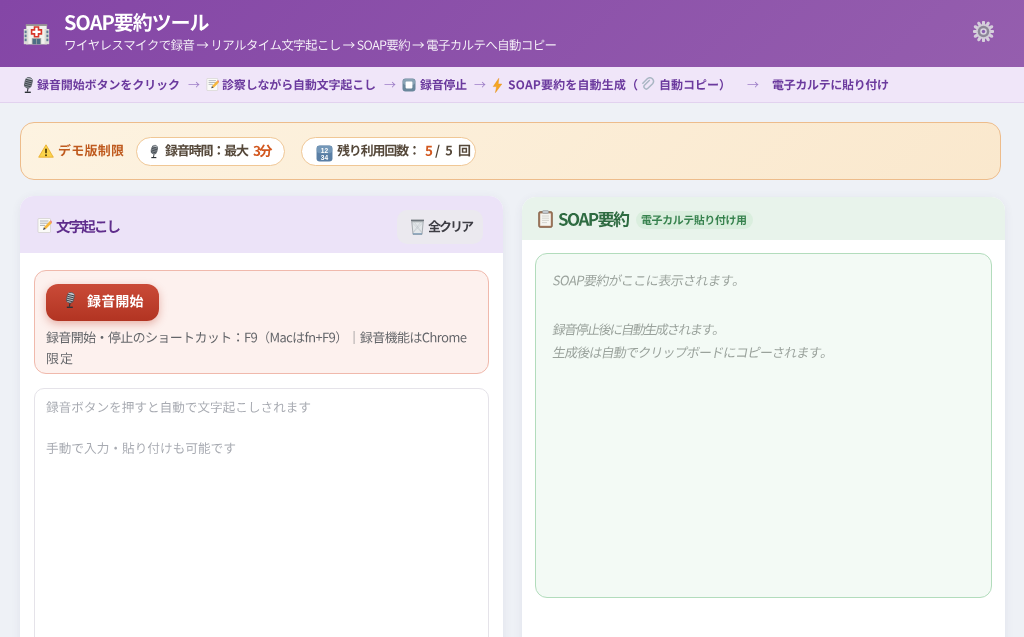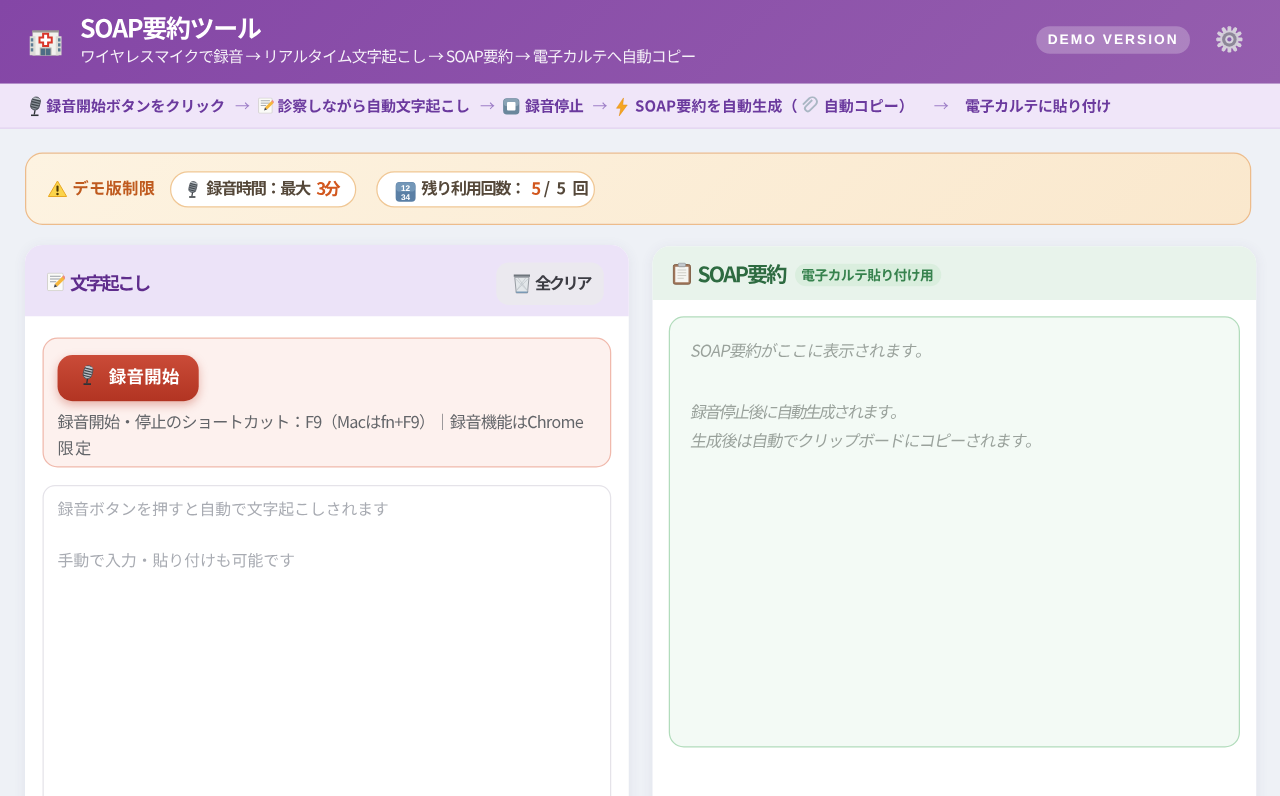--- a/index.html
+++ b/index.html
@@ -29,21 +29,20 @@
 <rect x="8.8" y="20" width="9.4" height="6.2" fill="#b0b0aa"></rect>
 <rect x="9.6" y="20.9" width="3.6" height="5.3" fill="#4d6d85"></rect>
 <rect x="13.8" y="20.9" width="3.6" height="5.3" fill="#4d6d85"></rect>
     </svg>
 <svg style="position:absolute;left:63.5px;top:8.1px;overflow:visible" width="150" height="29" viewBox="0 -22.00 150 29">
       <path d="M6.2 0.3C9.7 0.3 11.7 -1.8 11.7 -4.2C11.7 -6.3 10.5 -7.5 8.7 -8.2L6.8 -9C5.5 -9.5 4.5 -9.9 4.5 -11C4.5 -12 5.3 -12.5 6.6 -12.5C7.8 -12.5 8.8 -12.1 9.7 -11.3L11.2 -13.2C10 -14.4 8.3 -15.1 6.6 -15.1C3.6 -15.1 1.4 -13.2 1.4 -10.8C1.4 -8.6 3 -7.4 4.5 -6.8L6.4 -6C7.7 -5.4 8.7 -5.1 8.7 -4C8.7 -2.9 7.8 -2.3 6.3 -2.3C5 -2.3 3.6 -2.9 2.5 -3.9L0.8 -1.9C2.3 -0.5 4.3 0.3 6.2 0.3Z M19.1 0.3C23 0.3 25.7 -2.7 25.7 -7.5C25.7 -12.3 23 -15.1 19.1 -15.1C15.2 -15.1 12.5 -12.3 12.5 -7.5C12.5 -2.7 15.2 0.3 19.1 0.3ZM19.1 -2.3C16.9 -2.3 15.5 -4.3 15.5 -7.5C15.5 -10.6 16.9 -12.5 19.1 -12.5C21.3 -12.5 22.7 -10.6 22.7 -7.5C22.7 -4.3 21.3 -2.3 19.1 -2.3Z M25.7 0H28.7L29.7 -3.8H34.5L35.5 0H38.6L33.9 -14.8H30.4ZM30.3 -6.1 30.8 -7.7C31.2 -9.3 31.6 -10.9 32 -12.6H32.1C32.6 -11 33 -9.3 33.4 -7.7L33.9 -6.1Z M39.3 0H42.3V-5.3H44.3C47.4 -5.3 50 -6.8 50 -10.2C50 -13.7 47.5 -14.8 44.2 -14.8H39.3ZM42.3 -7.6V-12.5H44C46 -12.5 47.1 -11.9 47.1 -10.2C47.1 -8.5 46.1 -7.6 44.1 -7.6Z M51.9 -13.1V-7.4H56.9L56 -6.1H50.6V-4.2H54.8C54.2 -3.4 53.6 -2.6 53.1 -1.9L55.4 -1.2L55.6 -1.5L57.6 -1.1C55.8 -0.6 53.6 -0.3 51 -0.2C51.3 0.3 51.7 1.1 51.9 1.8C55.8 1.5 58.7 1 61 -0.1C63.3 0.6 65.3 1.3 66.8 1.9L68.3 -0.1C66.9 -0.6 65.2 -1.1 63.2 -1.7C64 -2.4 64.6 -3.2 65.1 -4.2H69V-6.1H58.8L59.6 -7.4H67.8V-13.1H63V-14.2H68.5V-16.3H51V-14.2H56.2V-13.1ZM57.5 -4.2H62.4C61.9 -3.5 61.3 -2.9 60.6 -2.4C59.4 -2.7 58.1 -3 56.8 -3.2ZM58.5 -14.2H60.8V-13.1H58.5ZM54.1 -11.2H56.2V-9.3H54.1ZM58.5 -11.2H60.8V-9.3H58.5ZM63 -11.2H65.4V-9.3H63Z M78.6 -7.9C79.6 -6.5 80.6 -4.6 81 -3.3L83.1 -4.4C82.7 -5.7 81.5 -7.5 80.5 -8.9ZM74.6 -4.8C75 -3.6 75.6 -1.9 75.8 -0.9L77.6 -1.6C77.4 -2.6 76.9 -4.1 76.3 -5.4ZM70.1 -5.2C69.9 -3.5 69.6 -1.7 69 -0.6C69.5 -0.4 70.4 0 70.8 0.3C71.4 -1 71.9 -3 72.1 -4.9ZM69.2 -8.2 69.4 -6.1 72.4 -6.3V1.8H74.5V-6.4L75.7 -6.5C75.8 -6.1 75.9 -5.8 75.9 -5.5L77.8 -6.3C77.5 -7.3 76.9 -8.8 76.2 -10C76.8 -9.7 77.7 -9.1 78.1 -8.7C78.7 -9.4 79.3 -10.3 79.8 -11.3H85.3C85.1 -4.5 84.8 -1.5 84.2 -0.9C84 -0.6 83.8 -0.6 83.3 -0.6C82.8 -0.6 81.7 -0.6 80.4 -0.7C80.8 0 81.2 1.1 81.2 1.7C82.4 1.8 83.6 1.8 84.3 1.7C85.2 1.6 85.7 1.3 86.3 0.6C87.1 -0.5 87.4 -3.7 87.7 -12.5C87.7 -12.8 87.7 -13.6 87.7 -13.6H80.9C81.2 -14.5 81.6 -15.5 81.8 -16.5L79.4 -17C78.7 -14.4 77.5 -11.9 76 -10.3L75.9 -10.5L74.2 -9.8C74.5 -9.4 74.7 -8.9 74.9 -8.4L72.9 -8.3C74.2 -10 75.6 -12 76.7 -13.8L74.7 -14.6C74.2 -13.6 73.6 -12.4 72.8 -11.3C72.7 -11.6 72.4 -11.9 72.2 -12.2C72.9 -13.3 73.7 -14.8 74.4 -16.2L72.3 -17C72 -15.9 71.4 -14.6 70.8 -13.5L70.4 -13.9L69.2 -12.2C70.1 -11.4 71.1 -10.4 71.6 -9.5L70.7 -8.2Z M97.1 -15.6 94.6 -14.8C95.2 -13.5 96.3 -10.6 96.7 -9.3L99.2 -10.2C98.8 -11.5 97.6 -14.6 97.1 -15.6ZM106.2 -14 103.2 -14.8C102.9 -11.8 101.7 -8.3 100.2 -6.4C98.1 -3.9 95 -2.1 92.3 -1.3L94.5 1C97.4 -0.1 100.3 -2.1 102.4 -4.9C104 -7.1 105.2 -10.3 105.7 -12.4C105.8 -12.9 106 -13.5 106.2 -14ZM91.5 -14.3 89 -13.5C89.6 -12.4 90.9 -9.1 91.3 -7.8L93.9 -8.7C93.4 -10.1 92.1 -13.1 91.5 -14.3Z M108.4 -9.3V-6.1C109.1 -6.2 110.5 -6.2 111.6 -6.2C114 -6.2 120.6 -6.2 122.4 -6.2C123.2 -6.2 124.2 -6.1 124.7 -6.1V-9.3C124.2 -9.2 123.3 -9.1 122.4 -9.1C120.6 -9.1 114 -9.1 111.6 -9.1C110.6 -9.1 109.1 -9.2 108.4 -9.3Z M135.6 -0.4 137.2 0.9C137.4 0.8 137.7 0.6 138.1 0.3C140.3 -0.8 143.2 -3 144.9 -5.1L143.3 -7.3C142 -5.4 140 -3.8 138.4 -3.1C138.4 -4.3 138.4 -12 138.4 -13.6C138.4 -14.5 138.5 -15.2 138.5 -15.3H135.6C135.6 -15.2 135.7 -14.5 135.7 -13.6C135.7 -12 135.7 -3 135.7 -1.9C135.7 -1.4 135.6 -0.8 135.6 -0.4ZM126.3 -0.7 128.7 0.9C130.4 -0.6 131.7 -2.6 132.3 -4.9C132.8 -6.9 132.9 -11.1 132.9 -13.5C132.9 -14.3 133 -15.2 133 -15.3H130.1C130.2 -14.8 130.3 -14.2 130.3 -13.4C130.3 -11 130.3 -7.2 129.7 -5.5C129.1 -3.8 128.1 -2 126.3 -0.7Z" fill="#ffffff"></path>
     </svg>
 <svg style="position:absolute;left:64px;top:36.0px;overflow:visible" width="497" height="18" viewBox="0 -13.75 497 18">
       <path d="M11 -8.3 10.2 -8.8C10 -8.8 9.7 -8.8 9.4 -8.8C8.7 -8.8 3.4 -8.8 3 -8.8C2.5 -8.8 2 -8.8 1.7 -8.8C1.7 -8.5 1.7 -8.2 1.7 -8C1.7 -7.4 1.7 -5.7 1.7 -5.3C1.7 -5.1 1.7 -4.8 1.7 -4.5H2.8C2.8 -4.8 2.8 -5.1 2.8 -5.3C2.8 -5.7 2.8 -7.4 2.8 -7.8C3.7 -7.8 8.9 -7.8 9.7 -7.8C9.5 -6.3 9.2 -4.7 8.5 -3.6C7.4 -2 5.7 -0.9 3.8 -0.4L4.7 0.4C6.7 -0.2 8.4 -1.5 9.4 -3.1C10.3 -4.5 10.6 -6.3 10.8 -7.8C10.8 -7.9 10.9 -8.2 11 -8.3Z M12.9 -4.5 13.4 -3.5C15.2 -4.1 16.9 -4.8 18.2 -5.6V-1C18.2 -0.5 18.1 0.2 18.1 0.4H19.3C19.3 0.1 19.3 -0.5 19.3 -1V-6.2C20.5 -7.1 21.7 -8 22.6 -9L21.8 -9.8C20.9 -8.8 19.7 -7.7 18.4 -6.9C17 -6 15.1 -5.1 12.9 -4.5Z M35.1 -7.9 34.4 -8.4C34.3 -8.3 34.1 -8.2 33.9 -8.2C33.4 -8.1 30.8 -7.6 28.6 -7.2L28.1 -9C28 -9.3 27.9 -9.7 27.9 -9.9L26.8 -9.7C26.9 -9.5 27 -9.2 27.1 -8.7L27.6 -7L25.7 -6.7C25.3 -6.6 24.9 -6.5 24.5 -6.5L24.8 -5.4C25.2 -5.5 26.4 -5.8 27.8 -6.1L29.4 -0.5C29.5 -0.1 29.5 0.3 29.6 0.6L30.7 0.3C30.6 -0 30.5 -0.4 30.4 -0.7C30.2 -1.4 29.5 -4 28.9 -6.3L33.6 -7.2C33.2 -6.4 32 -4.9 31 -4.1L32 -3.6C33 -4.6 34.5 -6.7 35.1 -7.9Z M38.3 -0.4 39 0.2C39.2 0.1 39.4 0 39.5 0C42.7 -0.9 45.2 -2.5 46.9 -4.5L46.3 -5.3C44.7 -3.3 41.8 -1.7 39.5 -1.1C39.5 -1.7 39.5 -7 39.5 -8.2C39.5 -8.5 39.5 -9 39.5 -9.3H38.3C38.4 -9.1 38.4 -8.5 38.4 -8.2C38.4 -7 38.4 -1.8 38.4 -1C38.4 -0.8 38.4 -0.6 38.3 -0.4Z M57.4 -8.4 56.7 -8.8C56.5 -8.8 56.2 -8.8 55.8 -8.8C55.3 -8.8 51.5 -8.8 51 -8.8C50.6 -8.8 49.9 -8.8 49.7 -8.8V-7.7C49.8 -7.7 50.5 -7.8 51 -7.8C51.4 -7.8 55.4 -7.8 55.8 -7.8C55.5 -6.7 54.6 -5.2 53.8 -4.3C52.5 -2.8 50.6 -1.4 48.6 -0.6L49.4 0.3C51.3 -0.6 52.9 -1.9 54.3 -3.4C55.6 -2.2 56.9 -0.8 57.7 0.3L58.6 -0.4C57.8 -1.4 56.3 -3 54.9 -4.2C55.8 -5.3 56.6 -6.7 57 -7.8C57.1 -8 57.3 -8.3 57.4 -8.4Z M64.9 -2C65.7 -1.2 66.7 -0.1 67.2 0.6L68.1 -0.2C67.6 -0.8 66.7 -1.7 65.9 -2.5C68 -4 69.6 -6.1 70.5 -7.5C70.6 -7.7 70.7 -7.8 70.8 -7.9L70 -8.6C69.8 -8.5 69.6 -8.5 69.2 -8.5C68 -8.5 62.4 -8.5 61.8 -8.5C61.3 -8.5 60.8 -8.5 60.5 -8.6V-7.4C60.7 -7.5 61.3 -7.5 61.8 -7.5C62.5 -7.5 68 -7.5 69.1 -7.5C68.5 -6.4 67 -4.5 65.2 -3.2C64.4 -3.9 63.3 -4.8 62.9 -5.1L62.1 -4.5C62.7 -4 64.2 -2.7 64.9 -2Z M72.1 -4.5 72.6 -3.5C74.4 -4.1 76.1 -4.8 77.4 -5.6V-1C77.4 -0.5 77.3 0.2 77.3 0.4H78.5C78.5 0.1 78.5 -0.5 78.5 -1V-6.2C79.7 -7.1 80.9 -8 81.8 -9L81 -9.8C80.1 -8.8 78.9 -7.7 77.6 -6.9C76.2 -6 74.3 -5.1 72.1 -4.5Z M89.6 -9.7 88.4 -10.1C88.4 -9.8 88.2 -9.3 88 -9.1C87.5 -8 86.3 -6.2 84.1 -4.9L85 -4.2C86.3 -5.1 87.4 -6.2 88.1 -7.3H92.4C92.1 -6.2 91.4 -4.5 90.4 -3.4C89.2 -2.1 87.7 -0.9 85.4 -0.3L86.3 0.6C88.6 -0.3 90.1 -1.5 91.3 -2.9C92.4 -4.2 93.2 -5.9 93.5 -7.2C93.6 -7.4 93.7 -7.6 93.8 -7.8L92.9 -8.3C92.7 -8.2 92.5 -8.2 92.1 -8.2H88.7L89 -8.7C89.2 -9 89.4 -9.4 89.6 -9.7Z M95.7 -8.2 95.8 -7.1C97.2 -7.4 100.4 -7.7 101.7 -7.9C100.5 -7.2 99.4 -5.6 99.4 -3.7C99.4 -0.9 102 0.4 104.3 0.5L104.7 -0.6C102.6 -0.7 100.4 -1.4 100.4 -3.9C100.4 -5.4 101.4 -7.2 103.2 -7.8C103.9 -8 105 -8 105.7 -8V-9C104.8 -9 103.7 -8.9 102.3 -8.8C100 -8.6 97.6 -8.4 96.8 -8.3C96.6 -8.3 96.2 -8.2 95.7 -8.2ZM103.9 -6.5 103.2 -6.2C103.6 -5.7 104 -5.1 104.3 -4.5L104.9 -4.8C104.6 -5.3 104.2 -6.1 103.9 -6.5ZM105.2 -7 104.6 -6.7C105 -6.2 105.4 -5.6 105.7 -5L106.3 -5.3C106 -5.8 105.5 -6.6 105.2 -7Z M117.7 -5C117.4 -4.5 116.7 -3.7 116.3 -3.2L116.9 -2.8C117.4 -3.3 118 -3.9 118.5 -4.5ZM112.1 -4.4C112.7 -3.9 113.2 -3.2 113.5 -2.7L114.2 -3.1C113.9 -3.6 113.3 -4.3 112.8 -4.8ZM107.5 -3.6C107.8 -2.9 108 -1.9 108 -1.2L108.7 -1.4C108.6 -2.1 108.4 -3 108.2 -3.8ZM111 -3.9C110.9 -3.2 110.7 -2.2 110.5 -1.6L111.1 -1.5C111.3 -2 111.5 -2.9 111.7 -3.7ZM111.9 -6.3V-5.5H114.7V0C114.7 0.1 114.6 0.2 114.5 0.2C114.4 0.2 113.9 0.2 113.5 0.2C113.6 0.4 113.7 0.8 113.7 1C114.4 1 114.9 1 115.2 0.9C115.5 0.7 115.6 0.5 115.6 0V-3C116.1 -1.8 116.9 -0.5 118.2 0.2C118.3 0 118.6 -0.4 118.8 -0.5C116.9 -1.5 116 -3.5 115.6 -5.2V-5.5H118.6V-6.3H117.5V-10H112.5V-9.2H116.7V-8.1H112.8V-7.4H116.7V-6.3ZM109.2 -10.5C108.7 -9.5 107.9 -8.2 106.8 -7.3C107 -7.2 107.3 -6.9 107.4 -6.7C107.6 -6.8 107.7 -7 107.9 -7.2V-6.6H109.2V-5.3H107.2V-4.4H109.2V-0.6L107.1 -0.2L107.3 0.6L111.8 -0.4L112.1 0.1C112.8 -0.4 113.6 -1 114.4 -1.6L114.2 -2.3C113.3 -1.7 112.4 -1.2 111.8 -0.8L111.8 -1.2L110 -0.8V-4.4H111.8V-5.3H110V-6.6H111.5V-7.4H108.1C108.8 -8.2 109.3 -9 109.7 -9.6C110.4 -9 111.1 -8.1 111.5 -7.5L112.1 -8.2C111.7 -8.9 110.8 -9.8 110 -10.5Z M121.5 -8.3C121.9 -7.7 122.2 -7 122.3 -6.4H119.1V-5.6H130.2V-6.4H127C127.3 -6.9 127.7 -7.7 128 -8.3L127.1 -8.5H129.6V-9.4H125.1V-10.5H124.1V-9.4H119.8V-8.5H126.9C126.7 -7.9 126.4 -7.1 126.1 -6.6L126.7 -6.4H122.5L123.2 -6.6C123.1 -7.1 122.8 -7.9 122.4 -8.5ZM121.8 -1.6H127.6V-0.3H121.8ZM121.8 -2.4V-3.7H127.6V-2.4ZM120.9 -4.5V1H121.8V0.5H127.6V1H128.5V-4.5Z M142.5 -5.2H132.9V-4.3H142.5C141.9 -3.8 141.1 -3.1 140.5 -2.3L141.2 -1.8C142.1 -2.9 143.3 -4 144.4 -4.8C143.3 -5.5 142.1 -6.6 141.2 -7.7L140.5 -7.2C141.1 -6.5 141.9 -5.7 142.5 -5.2Z M156.1 -9.5H154.9C154.9 -9.2 154.9 -8.8 154.9 -8.4C154.9 -8 154.9 -6.9 154.9 -6.4C154.9 -4.1 154.8 -3.1 153.9 -2C153.1 -1.1 152.1 -0.6 150.9 -0.4L151.7 0.5C152.6 0.2 153.9 -0.3 154.7 -1.3C155.6 -2.4 156 -3.4 156 -6.4C156 -6.9 156 -7.9 156 -8.4C156 -8.8 156 -9.2 156.1 -9.5ZM150.3 -9.4H149.1C149.1 -9.2 149.2 -8.7 149.2 -8.5C149.2 -8.1 149.2 -4.9 149.2 -4.3C149.2 -4 149.1 -3.6 149.1 -3.4H150.3C150.2 -3.6 150.2 -4 150.2 -4.3C150.2 -4.8 150.2 -8.1 150.2 -8.5C150.2 -8.8 150.2 -9.2 150.3 -9.4Z M169.8 -8.5 169.2 -9C169 -9 168.6 -9 168.3 -9C167.6 -9 161.8 -9 161.2 -9C160.7 -9 160.2 -9 159.7 -9.1V-7.9C160.2 -8 160.7 -8 161.2 -8C161.8 -8 167.4 -8 168.3 -8C167.9 -7.2 166.7 -5.9 165.6 -5.2L166.4 -4.5C167.8 -5.5 169 -7.2 169.5 -8C169.6 -8.1 169.7 -8.3 169.8 -8.5ZM164.8 -6.8H163.7C163.8 -6.5 163.8 -6.2 163.8 -5.9C163.8 -3.8 163.5 -2 161.6 -0.9C161.2 -0.6 160.8 -0.4 160.4 -0.3L161.4 0.5C164.5 -1.1 164.8 -3.4 164.8 -6.8Z M176.6 -0.3 177.2 0.3C177.3 0.2 177.5 0.1 177.7 0C179.1 -0.7 180.9 -2 181.9 -3.5L181.3 -4.3C180.4 -2.9 178.8 -1.8 177.7 -1.2C177.7 -1.6 177.7 -7.7 177.7 -8.5C177.7 -8.9 177.7 -9.3 177.7 -9.4H176.6C176.6 -9.3 176.7 -8.9 176.7 -8.5C176.7 -7.7 176.7 -1.5 176.7 -1C176.7 -0.7 176.6 -0.5 176.6 -0.3ZM170.9 -0.3 171.8 0.3C172.8 -0.6 173.6 -1.8 174 -3.1C174.4 -4.4 174.4 -7.1 174.4 -8.4C174.4 -8.8 174.5 -9.2 174.5 -9.3H173.3C173.4 -9.1 173.4 -8.8 173.4 -8.4C173.4 -7 173.4 -4.5 173 -3.4C172.7 -2.2 171.9 -1.1 170.9 -0.3Z M188.6 -9.8 187.4 -10.2C187.4 -9.9 187.2 -9.4 187 -9.2C186.4 -8.1 185.2 -6.2 183 -4.8L183.9 -4.2C185.3 -5.2 186.4 -6.4 187.2 -7.5H191.4C191.1 -6.5 190.5 -5.1 189.7 -4C188.8 -4.7 187.9 -5.2 187.1 -5.7L186.4 -5C187.2 -4.5 188.1 -3.9 189 -3.2C187.9 -2 186.3 -0.9 184.2 -0.2L185.1 0.6C187.2 -0.2 188.7 -1.4 189.9 -2.6C190.4 -2.2 190.8 -1.8 191.2 -1.5L192 -2.4C191.6 -2.7 191.1 -3.1 190.5 -3.5C191.5 -4.7 192.2 -6.2 192.5 -7.3C192.6 -7.5 192.7 -7.8 192.8 -8L192 -8.5C191.7 -8.4 191.5 -8.4 191.1 -8.4H187.7L188 -8.8C188.1 -9.1 188.4 -9.5 188.6 -9.8Z M194.8 -4.5 195.3 -3.5C197 -4.1 198.7 -4.8 200.1 -5.6V-1C200.1 -0.5 200 0.2 200 0.4H201.2C201.2 0.1 201.1 -0.5 201.1 -1V-6.2C202.4 -7.1 203.6 -8 204.5 -9L203.7 -9.8C202.8 -8.8 201.6 -7.7 200.3 -6.9C198.9 -6 197 -5.1 194.8 -4.5Z M207.6 -1.4C207.3 -1.4 206.9 -1.4 206.5 -1.4L206.7 -0.2C207 -0.3 207.4 -0.3 207.7 -0.4C209.4 -0.5 213.6 -1 215.5 -1.2C215.8 -0.6 216 -0 216.2 0.4L217.2 -0.1C216.7 -1.3 215.3 -3.9 214.5 -5.1L213.5 -4.7C214 -4.1 214.5 -3.1 215 -2.1C213.7 -2 211.3 -1.7 209.4 -1.5C210.1 -3.2 211.3 -7 211.7 -8.2C211.8 -8.7 212 -9 212.1 -9.3L210.8 -9.6C210.8 -9.2 210.7 -9 210.6 -8.4C210.2 -7.2 209 -3.2 208.3 -1.4Z M223.1 -10.5V-8.4H218V-7.5H219.9C220.6 -5.5 221.6 -3.8 222.9 -2.4C221.5 -1.3 219.9 -0.5 217.9 0.1C218.1 0.3 218.4 0.8 218.5 1C220.5 0.4 222.2 -0.5 223.6 -1.7C225 -0.5 226.7 0.5 228.8 1C228.9 0.7 229.2 0.3 229.5 0.1C227.4 -0.4 225.7 -1.2 224.3 -2.4C225.7 -3.7 226.7 -5.4 227.4 -7.5H229.3V-8.4H224.1V-10.5ZM223.6 -3.1C222.4 -4.3 221.5 -5.8 220.9 -7.5H226.3C225.7 -5.7 224.8 -4.2 223.6 -3.1Z M235 -4.7V-3.8H230.1V-2.9H235V-0.2C235 -0 234.9 0.1 234.7 0.1C234.5 0.1 233.7 0.1 232.8 0C233 0.3 233.2 0.7 233.2 1C234.3 1 235 1 235.4 0.8C235.8 0.7 236 0.4 236 -0.2V-2.9H240.9V-3.8H236V-4.1C237.1 -4.7 238.2 -5.6 238.9 -6.5L238.3 -6.9L238.1 -6.9H232.1V-6H237.2C236.7 -5.6 236.1 -5.1 235.5 -4.7ZM230.2 -9.2V-6.2H231.2V-8.2H239.8V-6.2H240.7V-9.2H236V-10.5H235V-9.2Z M242.3 -4.8C242.3 -2.6 242.1 -0.6 241.4 0.7C241.6 0.8 242 1 242.2 1.1C242.6 0.4 242.8 -0.5 242.9 -1.5C243.8 0.3 245.3 0.7 248 0.7H252.8C252.9 0.4 253 -0 253.2 -0.2C252.4 -0.2 248.6 -0.2 248 -0.2C246.8 -0.2 245.9 -0.3 245.2 -0.6V-3.1H247.2V-4H245.2V-5.8H247.3V-6.7H245V-8.2H247V-9.1H245V-10.5H244.1V-9.1H242V-8.2H244.1V-6.7H241.7V-5.8H244.3V-1.1C243.8 -1.5 243.4 -2.1 243.1 -3.1C243.1 -3.6 243.2 -4.2 243.2 -4.8ZM247.9 -6.5V-2.4C247.9 -1.3 248.3 -1 249.4 -1C249.7 -1 251.4 -1 251.6 -1C252.7 -1 253 -1.5 253.1 -3.3C252.8 -3.3 252.5 -3.5 252.3 -3.6C252.2 -2.1 252.1 -1.9 251.6 -1.9C251.2 -1.9 249.8 -1.9 249.5 -1.9C248.9 -1.9 248.8 -2 248.8 -2.4V-5.6H251.5V-5.3H252.4V-9.9H247.8V-9.1H251.5V-6.5Z M255.8 -8.8V-7.8C256.8 -7.7 257.9 -7.6 259.1 -7.6C260.3 -7.6 261.7 -7.7 262.5 -7.8V-8.8C261.6 -8.7 260.3 -8.6 259.1 -8.6C257.9 -8.6 256.7 -8.7 255.8 -8.8ZM256.3 -3.7 255.3 -3.8C255.2 -3.3 255.1 -2.7 255.1 -2.1C255.1 -0.5 256.5 0.3 259.1 0.3C260.9 0.3 262.4 0.1 263.3 -0.1L263.3 -1.2C262.4 -0.9 260.8 -0.7 259.1 -0.7C257.1 -0.7 256.1 -1.4 256.1 -2.3C256.1 -2.8 256.2 -3.2 256.3 -3.7Z M269 -9.7 267.7 -9.8C267.8 -9.4 267.8 -8.9 267.8 -8.5C267.8 -7.2 267.7 -4 267.7 -2.1C267.7 -0.1 269 0.6 270.8 0.6C273.5 0.6 275.1 -0.9 276 -2.1L275.3 -3C274.4 -1.7 273.1 -0.4 270.8 -0.4C269.6 -0.4 268.7 -0.9 268.7 -2.2C268.7 -4.1 268.8 -7.1 268.9 -8.5C268.9 -8.9 268.9 -9.3 269 -9.7Z M288.9 -5.2H279.2V-4.3H288.9C288.2 -3.8 287.4 -3.1 286.8 -2.3L287.6 -1.8C288.4 -2.9 289.7 -4 290.8 -4.8C289.7 -5.5 288.4 -6.6 287.6 -7.7L286.8 -7.2C287.4 -6.5 288.2 -5.7 288.9 -5.2Z M296.5 0.2C298.4 0.2 299.6 -1 299.6 -2.4C299.6 -3.8 298.8 -4.4 297.7 -4.9L296.4 -5.5C295.7 -5.8 294.9 -6.1 294.9 -7C294.9 -7.8 295.6 -8.3 296.6 -8.3C297.5 -8.3 298.1 -8 298.7 -7.5L299.3 -8.2C298.7 -8.9 297.7 -9.3 296.6 -9.3C295 -9.3 293.7 -8.3 293.7 -6.9C293.7 -5.6 294.7 -4.9 295.6 -4.5L296.9 -4C297.8 -3.6 298.4 -3.3 298.4 -2.3C298.4 -1.5 297.7 -0.9 296.5 -0.9C295.6 -0.9 294.6 -1.3 294 -2L293.3 -1.2C294.1 -0.4 295.2 0.2 296.5 0.2Z M304.1 0.2C306.4 0.2 308 -1.7 308 -4.6C308 -7.6 306.4 -9.3 304.1 -9.3C301.8 -9.3 300.2 -7.6 300.2 -4.6C300.2 -1.7 301.8 0.2 304.1 0.2ZM304.1 -0.9C302.5 -0.9 301.4 -2.3 301.4 -4.6C301.4 -6.9 302.5 -8.3 304.1 -8.3C305.8 -8.3 306.9 -6.9 306.9 -4.6C306.9 -2.3 305.8 -0.9 304.1 -0.9Z M308.2 0H309.3L310.2 -2.8H313.6L314.4 0H315.7L312.6 -9.2H311.3ZM310.5 -3.7 311 -5.1C311.3 -6.2 311.6 -7.2 311.9 -8.2H311.9C312.2 -7.2 312.5 -6.2 312.8 -5.1L313.3 -3.7Z M316.3 0H317.5V-3.7H319C321 -3.7 322.4 -4.5 322.4 -6.5C322.4 -8.5 321 -9.2 318.9 -9.2H316.3ZM317.5 -4.6V-8.2H318.8C320.4 -8.2 321.2 -7.8 321.2 -6.5C321.2 -5.2 320.4 -4.6 318.8 -4.6Z M323.8 -8.1V-4.8H327.1L326.4 -3.7H322.9V-2.9H325.8C325.3 -2.2 324.9 -1.6 324.5 -1.1L325.4 -0.8L325.6 -1.1C326.4 -1 327.1 -0.8 327.9 -0.6C326.6 -0.2 325 0.1 323 0.2C323.2 0.4 323.4 0.7 323.4 1C325.9 0.8 327.8 0.4 329.2 -0.3C330.8 0.1 332.2 0.6 333.3 1L333.9 0.3C332.9 -0.1 331.6 -0.5 330.2 -0.9C330.9 -1.4 331.4 -2.1 331.8 -2.9H334.2V-3.7H327.4L328.1 -4.7L327.8 -4.8H333.4V-8.1H330.4V-9.1H333.9V-10H323.2V-9.1H326.6V-8.1ZM326.9 -2.9H330.7C330.3 -2.2 329.8 -1.6 329 -1.2C328.1 -1.4 327.1 -1.6 326.1 -1.8ZM327.5 -9.1H329.5V-8.1H327.5ZM324.7 -7.3H326.6V-5.6H324.7ZM327.5 -7.3H329.5V-5.6H327.5ZM330.4 -7.3H332.5V-5.6H330.4Z M340.5 -5.1C341.2 -4.2 342 -3 342.2 -2.2L343.1 -2.6C342.8 -3.4 342 -4.6 341.3 -5.5ZM338 -3.2C338.4 -2.4 338.7 -1.4 338.8 -0.7L339.6 -1C339.4 -1.7 339.1 -2.7 338.7 -3.4ZM335.3 -3.4C335.1 -2.2 334.9 -1.1 334.5 -0.4C334.7 -0.3 335 -0.1 335.2 -0C335.6 -0.8 335.9 -2 336.1 -3.2ZM341.1 -10.5C340.6 -8.8 339.8 -7.2 338.8 -6.2C339.1 -6 339.5 -5.7 339.7 -5.6C340.1 -6.1 340.5 -6.7 340.8 -7.4H345C344.8 -2.5 344.6 -0.5 344.1 -0.1C344 0.1 343.9 0.1 343.6 0.1C343.3 0.1 342.5 0.1 341.7 0C341.9 0.3 342 0.7 342 1C342.7 1 343.5 1 343.9 1C344.4 0.9 344.7 0.8 345 0.5C345.5 -0.2 345.7 -2.1 345.9 -7.8C345.9 -7.9 345.9 -8.2 345.9 -8.2H341.3C341.6 -8.9 341.8 -9.6 342 -10.3ZM334.6 -4.9 334.7 -4.1 336.7 -4.2V1H337.6V-4.2L338.7 -4.3C338.8 -4 338.8 -3.8 338.9 -3.6L339.6 -3.9C339.5 -4.6 338.9 -5.7 338.4 -6.5L337.7 -6.2C337.9 -5.8 338.1 -5.4 338.3 -5.1L336.3 -5C337.2 -6.1 338.2 -7.5 338.9 -8.7L338.1 -9.1C337.7 -8.4 337.3 -7.6 336.7 -6.8C336.6 -7 336.3 -7.4 336 -7.6C336.5 -8.3 337 -9.3 337.4 -10.2L336.6 -10.5C336.3 -9.8 335.9 -8.9 335.5 -8.2L335.1 -8.5L334.6 -7.9C335.2 -7.3 335.9 -6.6 336.3 -6.1C336 -5.7 335.7 -5.3 335.4 -4.9Z M358.3 -5.2H348.6V-4.3H358.3C357.6 -3.8 356.8 -3.1 356.2 -2.3L357 -1.8C357.8 -2.9 359.1 -4 360.2 -4.8C359.1 -5.5 357.8 -6.6 357 -7.7L356.2 -7.2C356.8 -6.5 357.6 -5.7 358.3 -5.2Z M364.6 -7.1V-6.5H367.2V-7.1ZM364.3 -5.8V-5.2H367.2V-5.8ZM369.4 -5.8V-5.2H372.4V-5.8ZM369.4 -7.1V-6.5H372.1V-7.1ZM371.7 -2.3V-1.5H368.7V-2.3ZM371.7 -2.9H368.7V-3.8H371.7ZM367.8 -2.3V-1.5H365V-2.3ZM367.8 -2.9H365V-3.8H367.8ZM364.1 -4.5V-0.1H365V-0.8H367.8V-0.4C367.8 0.7 368.2 0.9 369.6 0.9C369.9 0.9 372.2 0.9 372.5 0.9C373.7 0.9 374 0.5 374.1 -1C373.9 -1.1 373.5 -1.2 373.3 -1.3C373.3 -0.1 373.1 0.1 372.5 0.1C372 0.1 370 0.1 369.7 0.1C368.9 0.1 368.7 0.1 368.7 -0.4V-0.8H372.6V-4.5ZM363.1 -8.5V-6H363.9V-7.8H367.9V-4.9H368.8V-7.8H372.8V-6H373.7V-8.5H368.8V-9.2H372.9V-10H363.8V-9.2H367.9V-8.5Z M375.8 -9.6V-8.7H382.9C382.2 -8.1 381.2 -7.4 380.3 -6.9H379.7V-4.9H374.5V-4H379.7V-0.2C379.7 0 379.7 0.1 379.4 0.1C379.1 0.1 378.2 0.1 377.2 0.1C377.3 0.3 377.5 0.8 377.6 1C378.8 1 379.6 1 380.1 0.9C380.5 0.7 380.7 0.4 380.7 -0.2V-4H385.9V-4.9H380.7V-6.2C382.1 -6.9 383.8 -8.1 384.8 -9.2L384.1 -9.7L383.9 -9.6Z M396.5 -7.2 395.8 -7.6C395.6 -7.6 395.3 -7.5 395 -7.5H392C392 -7.9 392 -8.4 392.1 -8.8C392.1 -9.1 392.1 -9.6 392.1 -9.8H391C391 -9.5 391 -9.1 391 -8.8C391 -8.3 391 -7.9 391 -7.5H388.8C388.3 -7.5 387.8 -7.6 387.4 -7.6V-6.5C387.8 -6.6 388.3 -6.6 388.8 -6.6H390.9C390.6 -4 389.7 -2.5 388.4 -1.3C388.1 -1 387.5 -0.6 387.1 -0.4L388.1 0.3C390.1 -1.1 391.4 -3 391.9 -6.6H395.4C395.4 -5.2 395.2 -2.2 394.8 -1.2C394.6 -0.9 394.4 -0.8 394 -0.8C393.5 -0.8 392.8 -0.9 392.2 -1L392.3 0.1C392.9 0.1 393.7 0.2 394.3 0.2C395 0.2 395.4 -0.1 395.6 -0.6C396.2 -1.8 396.4 -5.4 396.4 -6.6C396.4 -6.8 396.4 -7 396.5 -7.2Z M404.2 -0.3 404.8 0.3C404.9 0.2 405.1 0.1 405.3 0C406.7 -0.7 408.4 -2 409.5 -3.5L408.9 -4.3C408 -2.9 406.4 -1.8 405.3 -1.2C405.3 -1.6 405.3 -7.7 405.3 -8.5C405.3 -8.9 405.3 -9.3 405.3 -9.4H404.2C404.2 -9.3 404.2 -8.9 404.2 -8.5C404.2 -7.7 404.2 -1.5 404.2 -1C404.2 -0.7 404.2 -0.5 404.2 -0.3ZM398.4 -0.3 399.4 0.3C400.4 -0.6 401.2 -1.8 401.6 -3.1C401.9 -4.4 402 -7.1 402 -8.4C402 -8.8 402 -9.2 402.1 -9.3H400.9C401 -9.1 401 -8.8 401 -8.4C401 -7 401 -4.5 400.6 -3.4C400.2 -2.2 399.5 -1.1 398.4 -0.3Z M412.1 -9.2V-8.2C412.5 -8.2 412.9 -8.2 413.3 -8.2C414 -8.2 417.6 -8.2 418.3 -8.2C418.7 -8.2 419.1 -8.2 419.5 -8.2V-9.2C419.1 -9.2 418.7 -9.2 418.3 -9.2C417.6 -9.2 414 -9.2 413.3 -9.2C412.9 -9.2 412.5 -9.2 412.1 -9.2ZM410.6 -6.1V-5.1C411 -5.1 411.4 -5.1 411.7 -5.1H415.5C415.4 -3.9 415.3 -2.9 414.8 -2C414.3 -1.2 413.4 -0.5 412.4 -0.1L413.3 0.6C414.4 0.1 415.3 -0.9 415.8 -1.7C416.3 -2.6 416.5 -3.8 416.5 -5.1H419.9C420.2 -5.1 420.6 -5.1 420.9 -5.1V-6.1C420.6 -6.1 420.2 -6.1 419.9 -6.1C419.3 -6.1 412.5 -6.1 411.7 -6.1C411.3 -6.1 411 -6.1 410.6 -6.1Z M422 -3.4 422.9 -2.5C423.1 -2.8 423.4 -3.1 423.7 -3.5C424.3 -4.2 425.3 -5.6 425.9 -6.3C426.3 -6.9 426.6 -7 427.1 -6.4C427.7 -5.7 428.6 -4.5 429.5 -3.6C430.3 -2.6 431.5 -1.4 432.4 -0.5L433.2 -1.4C432.1 -2.4 430.8 -3.7 430.1 -4.5C429.3 -5.4 428.3 -6.6 427.6 -7.4C426.7 -8.2 426.1 -8.1 425.4 -7.2C424.6 -6.4 423.6 -4.9 422.9 -4.2C422.6 -3.9 422.3 -3.7 422 -3.4Z M436.1 -5.1H442.8V-3.3H436.1ZM436.1 -6V-7.9H442.8V-6ZM436.1 -2.4H442.8V-0.6H436.1ZM438.8 -10.5C438.7 -10 438.5 -9.3 438.3 -8.8H435.2V1H436.1V0.3H442.8V1H443.8V-8.8H439.3C439.5 -9.3 439.7 -9.8 439.9 -10.4Z M453.2 -10.3C453.2 -9.4 453.2 -8.5 453.1 -7.6H451.7V-6.7H453.1C453 -4.4 452.7 -2.3 451.6 -0.8V-0.9L449.1 -0.6V-1.6H451.5V-2.3H449.1V-3.1H451.5V-6.8H449.1V-7.6H451.8V-8.4H449.1V-9.3C450 -9.4 450.9 -9.5 451.5 -9.7L451.1 -10.4C449.8 -10.1 447.5 -9.9 445.6 -9.8C445.7 -9.6 445.8 -9.3 445.9 -9.1C446.6 -9.1 447.4 -9.1 448.2 -9.2V-8.4H445.5V-7.6H448.2V-6.8H445.9V-3.1H448.2V-2.3H445.8V-1.6H448.2V-0.5L445.5 -0.3L445.6 0.6C447 0.4 449 0.2 450.9 -0.1C450.7 0.1 450.6 0.2 450.4 0.4C450.6 0.5 450.9 0.9 451.1 1.1C453.3 -0.6 453.9 -3.4 454 -6.7H455.8C455.7 -2.1 455.5 -0.5 455.2 -0.1C455.1 0.1 455 0.1 454.8 0.1C454.5 0.1 454 0.1 453.4 0C453.5 0.3 453.6 0.7 453.6 0.9C454.2 1 454.8 1 455.2 0.9C455.6 0.9 455.8 0.8 456 0.5C456.4 -0.1 456.6 -1.8 456.7 -7.1C456.7 -7.2 456.7 -7.6 456.7 -7.6H454C454.1 -8.5 454.1 -9.4 454.1 -10.3ZM446.7 -4.7H448.2V-3.8H446.7ZM449.1 -4.7H450.7V-3.8H449.1ZM446.7 -6.2H448.2V-5.3H446.7ZM449.1 -6.2H450.7V-5.3H449.1Z M458.8 -1.7V-0.5C459.1 -0.6 459.7 -0.6 460.2 -0.6H466.3L466.3 0.1H467.4C467.4 -0.1 467.4 -0.7 467.4 -1.1V-7.6C467.4 -7.9 467.4 -8.2 467.4 -8.5C467.2 -8.5 466.8 -8.5 466.5 -8.5H460.3C459.9 -8.5 459.4 -8.5 459 -8.6V-7.5C459.3 -7.5 459.9 -7.5 460.3 -7.5H466.3V-1.6H460.2C459.7 -1.6 459.1 -1.6 458.8 -1.7Z M478.1 -8.7C478.1 -9.2 478.5 -9.6 479 -9.6C479.4 -9.6 479.8 -9.2 479.8 -8.7C479.8 -8.3 479.4 -7.9 479 -7.9C478.5 -7.9 478.1 -8.3 478.1 -8.7ZM477.6 -8.7C477.6 -8 478.2 -7.3 479 -7.3C479.7 -7.3 480.4 -8 480.4 -8.7C480.4 -9.5 479.7 -10.1 479 -10.1C478.2 -10.1 477.6 -9.5 477.6 -8.7ZM472.1 -9.4H471C471 -9.1 471.1 -8.7 471.1 -8.4C471.1 -7.7 471.1 -2.7 471.1 -1.5C471.1 -0.5 471.6 -0 472.6 0.1C473.1 0.2 473.8 0.3 474.6 0.3C475.9 0.3 477.8 0.2 478.9 0V-1.1C477.8 -0.9 475.9 -0.7 474.6 -0.7C474 -0.7 473.3 -0.8 473 -0.8C472.3 -1 472.1 -1.1 472.1 -1.8V-4.5C473.6 -4.9 475.8 -5.6 477.2 -6.1C477.6 -6.3 478 -6.5 478.4 -6.6L477.9 -7.6C477.6 -7.4 477.2 -7.2 476.8 -7.1C475.5 -6.5 473.6 -5.9 472.1 -5.5V-8.4C472.1 -8.7 472.1 -9.1 472.1 -9.4Z M481.8 -5.4V-4.2C482.2 -4.2 482.8 -4.2 483.5 -4.2C484.5 -4.2 489.4 -4.2 490.4 -4.2C490.9 -4.2 491.5 -4.2 491.7 -4.2V-5.4C491.4 -5.4 491 -5.4 490.4 -5.4C489.4 -5.4 484.4 -5.4 483.5 -5.4C482.8 -5.4 482.2 -5.4 481.8 -5.4Z" fill-opacity="0.92" fill="#ffffff"></path>
     </svg>
-<div style="position:absolute;left:829px;top:21px;width:123px;height:22px;background:rgba(255,255,255,.24);border-radius:11px;text-align:center;font:bold 11px 'Liberation Sans',sans-serif;color:#fff;letter-spacing:1.6px;line-height:22px">DEMO VERSION</div>
 <svg style="position:absolute;left:973px;top:21px" width="21" height="21" viewBox="0 0 21 21">
       <path d="M8.9 1.2 L9.6 -0.4 L11.4 -0.4 L12.1 1.2 Z" fill="#d6d0dc" transform="rotate(0 10.5 10.5)"></path>
       <rect x="9.0" y="0.8" width="3" height="3.4" fill="#d6d0dc" transform="rotate(0 10.5 10.5)"></rect>
       <path d="M8.9 1.2 L9.6 -0.4 L11.4 -0.4 L12.1 1.2 Z" fill="#d6d0dc" transform="rotate(30 10.5 10.5)"></path>
       <rect x="9.0" y="0.8" width="3" height="3.4" fill="#d6d0dc" transform="rotate(30 10.5 10.5)"></rect>
       <path d="M8.9 1.2 L9.6 -0.4 L11.4 -0.4 L12.1 1.2 Z" fill="#d6d0dc" transform="rotate(60 10.5 10.5)"></path>
       <rect x="9.0" y="0.8" width="3" height="3.4" fill="#d6d0dc" transform="rotate(60 10.5 10.5)"></rect>
       <path d="M8.9 1.2 L9.6 -0.4 L11.4 -0.4 L12.1 1.2 Z" fill="#d6d0dc" transform="rotate(90 10.5 10.5)"></path>
       <rect x="9.0" y="0.8" width="3" height="3.4" fill="#d6d0dc" transform="rotate(90 10.5 10.5)"></rect>
       <path d="M8.9 1.2 L9.6 -0.4 L11.4 -0.4 L12.1 1.2 Z" fill="#d6d0dc" transform="rotate(120 10.5 10.5)"></path>

